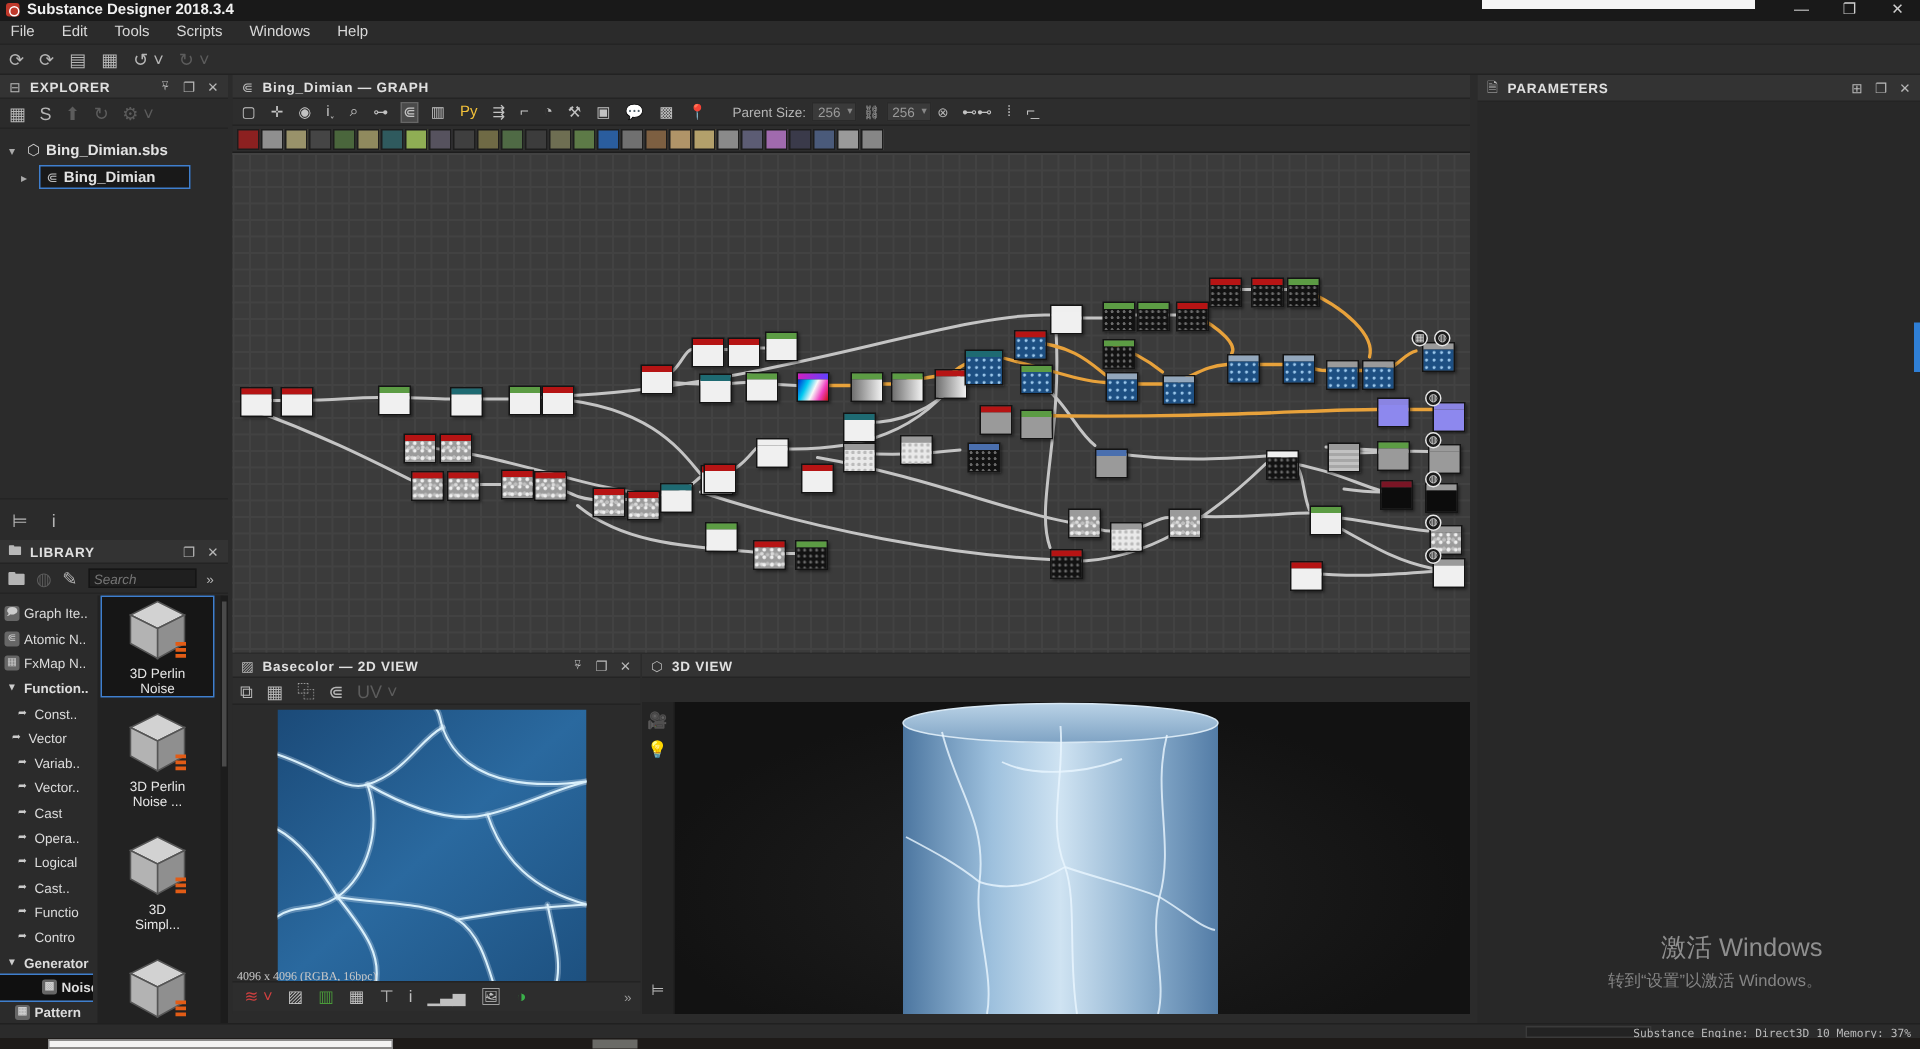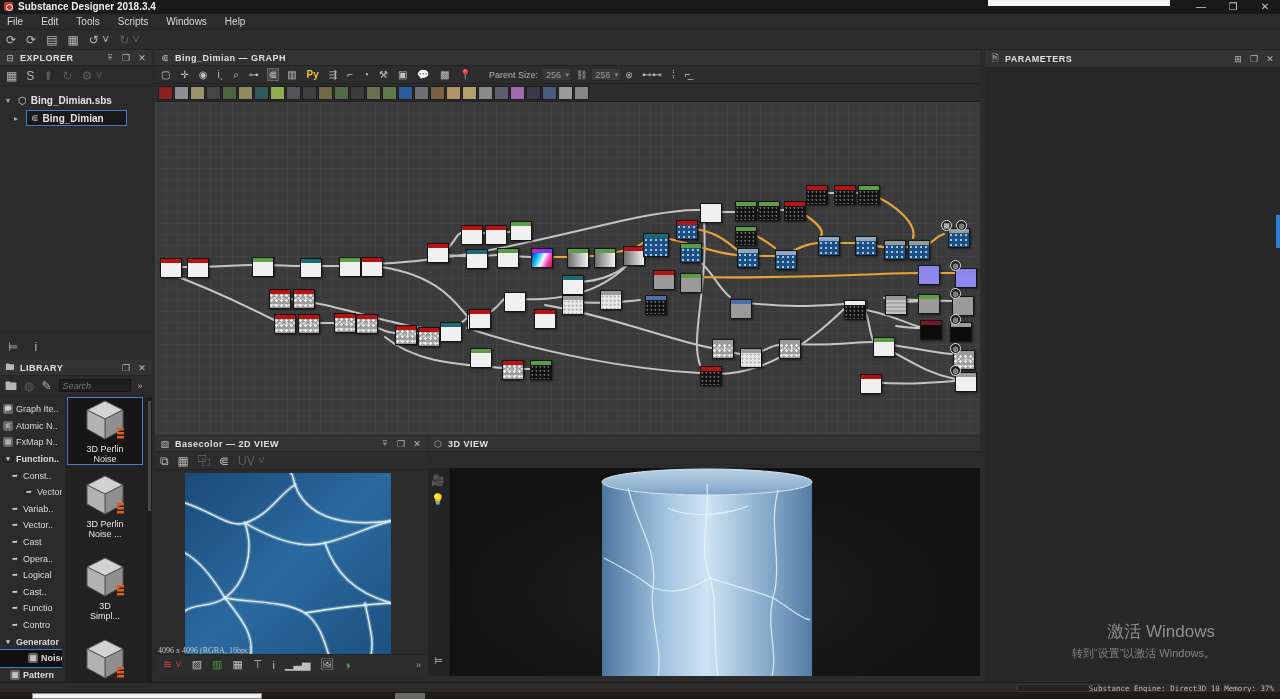--- a/index.html
+++ b/index.html
@@ -228,21 +228,21 @@
             <span>FxMap N..</span>
           </div>
           <div class="catrow bold">
             <span class="cico" style="background: transparent;">▾</span>
             <span>Function..</span>
           </div>
           <div class="catrow" style="padding-left: 10px;">
             <span class="cico" style="background: transparent;">➦</span>
             <span>Const..</span>
           </div>
-          <div class="catrow" style="padding-left: 24px;">
+          <div class="catrow" style="padding-left: 6px;">
             <span class="cico" style="background: transparent;">➦</span>
             <span>Vector</span>
           </div>
           <div class="catrow" style="padding-left: 10px;">
             <span class="cico" style="background: transparent;">➦</span>
             <span>Variab..</span>
           </div>
           <div class="catrow" style="padding-left: 10px;">
             <span class="cico" style="background: transparent;">➦</span>
             <span>Vector..</span>
@@ -355,21 +355,21 @@
     </div>
     <div class="gtools1">
         <span class="g1ico">▢</span>
         <span class="g1ico">✛</span>
         <span class="g1ico">◉</span>
         <span class="g1ico">i˯</span>
         <span class="g1ico">⌕</span>
         <span class="g1ico">⊶</span>
         <span class="g1ico" style="background: rgb(74, 74, 74); outline: rgb(102, 102, 102) solid 1px;">⋐</span>
         <span class="g1ico">▥</span>
-        <span class="g1ico" style="color: rgb(242, 193, 58); font-weight: bold;">Py</span>
+        <span class="g1ico" style="color: rgb(242, 193, 58); font-weight: normal;">Py</span>
         <span class="g1ico">⇶</span>
         <span class="g1ico">⌐</span>
         <span class="g1ico">◔</span>
         <span class="g1ico">⚒</span>
         <span class="g1ico">▣</span>
         <span class="g1ico">💬</span>
         <span class="g1ico">▩</span>
         <span class="g1ico">📍</span>
         <div class="psize">
           <span>Parent Size:</span>

